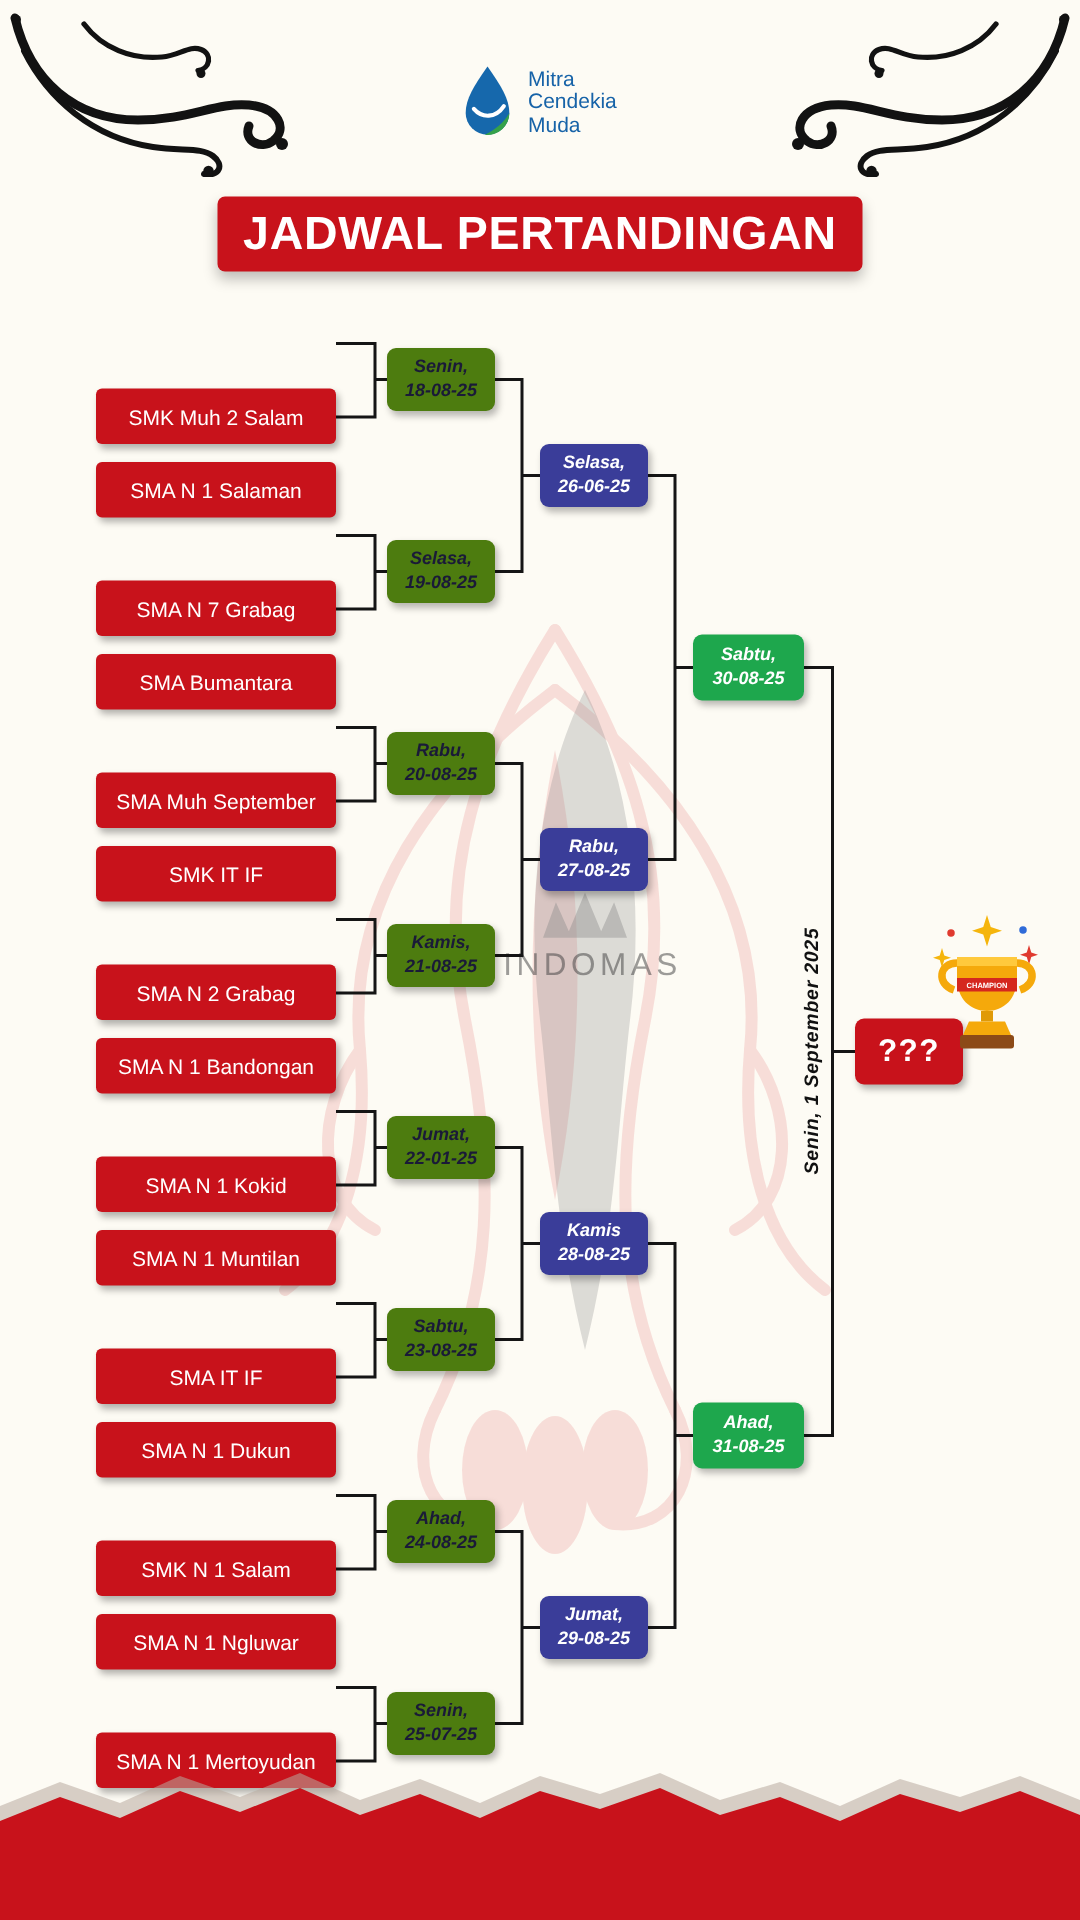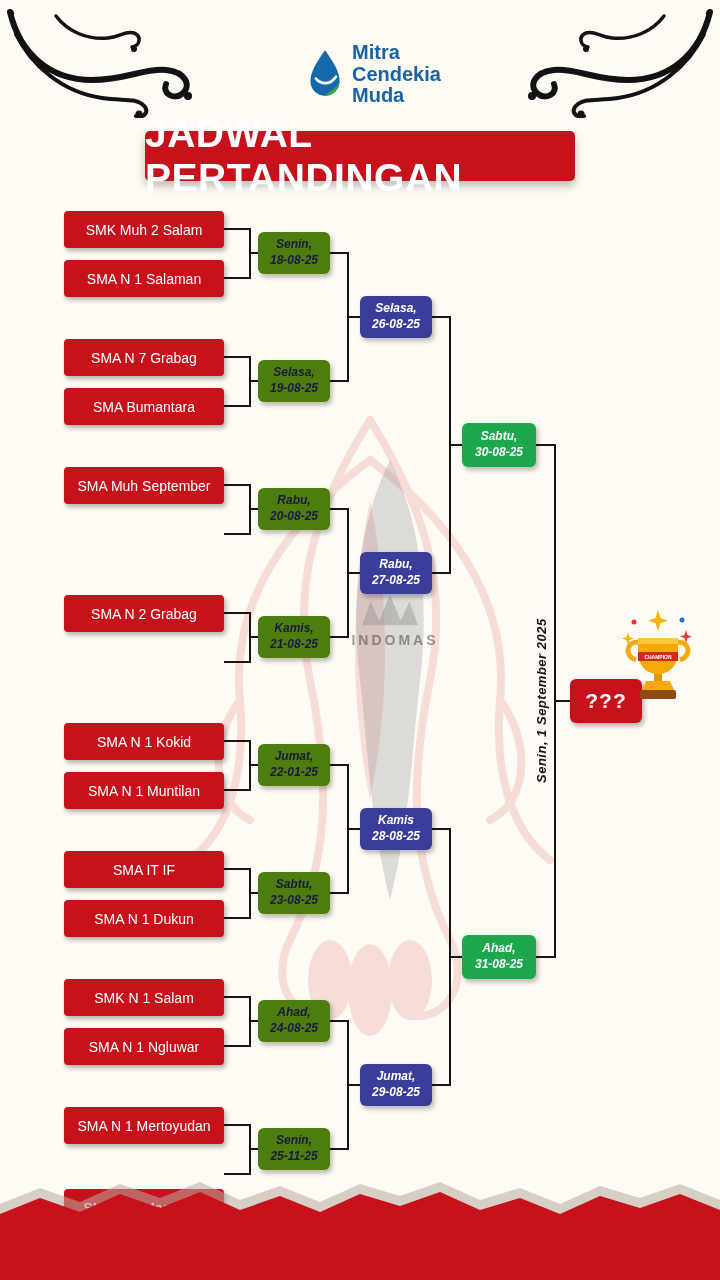--- a/index.html
+++ b/index.html
@@ -5,33 +5,33 @@
   html,body{margin:0;padding:0;}
   .page{
     position:relative;width:720px;height:1280px;overflow:hidden;
     background:#FDFBF4;font-family:"Liberation Sans",sans-serif;
   }
   
   .corner-flourish{position:absolute;top:8px;width:200px;height:110px;z-index:2;}
   .corner-left{left:6px;}
   .corner-right{right:6px;transform:scaleX(-1);}
   .logo{position:absolute;top:42px;left:305px;display:flex;align-items:center;gap:7px;z-index:2;}
-  .logo-text{color:#1763A8;font-weight:700;font-size:20px;line-height:1.08;}
+  .logo-text{color:#1763A8;font-weight:400;font-size:14px;line-height:1.08;}
   .title-banner{
     position:absolute;left:145px;top:131px;width:430px;height:50px;
     background:#C8121B;color:#fff;display:flex;align-items:center;justify-content:center;
-    font-size:39px;font-weight:800;letter-spacing:.5px;border-radius:5px;
+    font-size:31px;font-weight:800;letter-spacing:.5px;border-radius:5px;
     box-shadow:0 5px 9px rgba(0,0,0,.25);z-index:2;
   }
   
   .team-box{
     position:absolute;left:64px;width:160px;height:37px;background:#C8121B;color:#fff;
     display:flex;align-items:center;justify-content:center;text-align:center;
     font-size:14px;font-weight:500;border-radius:4px;
-    box-shadow:2px 3px 5px rgba(0,0,0,.3);z-index:2;
+    box-shadow:2px 3px 5px rgba(0,0,0,.3);z-index:2;margin-top:48px;
   }
   .date-box{
     position:absolute;width:72px;height:42px;border-radius:6px;
     display:flex;flex-direction:column;align-items:center;justify-content:center;
     font-style:italic;font-size:12px;font-weight:700;line-height:1.3;
     box-shadow:2px 3px 5px rgba(0,0,0,.28);z-index:2;
   }
   .date-yellow{background:#4d7c0f;color:#1a1a38;left:258px;}
   .date-blue{background:#3A3D99;color:#fff;left:360px;}
   .date-green{background:#1EA74D;color:#fff;left:462px;width:74px;height:44px;}
@@ -48,21 +48,21 @@
     font-style:italic;font-weight:600;font-size:13px;color:#111;
     letter-spacing:.5px;z-index:2;white-space:nowrap;
   }
   .connectors{position:absolute;left:0;top:0;z-index:1;}
   
   .watermark-ornament{position:absolute;left:170px;top:380px;width:400px;height:660px;opacity:.13;z-index:0;}
   .watermark-sword{position:absolute;left:330px;top:460px;width:120px;height:440px;opacity:.28;z-index:0;}
   .watermark-crown{position:absolute;left:362px;top:592px;width:56px;height:34px;opacity:.4;z-index:0;}
   .watermark-text{
     position:absolute;left:320px;top:632px;width:150px;text-align:center;
-    font-weight:700;font-size:14px;letter-spacing:3px;color:rgba(60,60,60,.5);z-index:0;
+    font-weight:400;font-size:21px;letter-spacing:3px;color:rgba(60,60,60,.5);z-index:0;
   }
   .trophy{position:absolute;left:616px;top:608px;width:84px;height:110px;z-index:3;}
   .torn-edge{position:absolute;left:0;top:1170px;width:720px;height:110px;z-index:4;}
 </style>
 </head>
 <body>
 
 <div class="page">
 
   <svg class="corner-flourish corner-left" viewBox="0 0 200 110">
@@ -144,21 +144,23 @@
       M432 317 H450 V573 H432 M450 445 H462
       M432 829 H450 V1085 H432 M450 957 H462
       M536 445 H555 V957 H536 M555 701 H570"></path>
   </svg>
 
   <div class="team-box" style="top:211px">SMK Muh 2 Salam</div>
   <div class="team-box" style="top:260px">SMA N 1 Salaman</div>
   <div class="team-box" style="top:339px">SMA N 7 Grabag</div>
   <div class="team-box" style="top:388px">SMA Bumantara</div>
   <div class="team-box" style="top:467px">SMA Muh September</div>
+  <div class="team-box" style="top:516px">SMK IT IF</div>
   <div class="team-box" style="top:595px">SMA N 2 Grabag</div>
+  <div class="team-box" style="top:644px">SMA N 1 Bandongan</div>
   <div class="team-box" style="top:723px">SMA N 1 Kokid</div>
   <div class="team-box" style="top:772px">SMA N 1 Muntilan</div>
   <div class="team-box" style="top:851px">SMA IT IF</div>
   <div class="team-box" style="top:900px">SMA N 1 Dukun</div>
   <div class="team-box" style="top:979px">SMK N 1 Salam</div>
   <div class="team-box" style="top:1028px">SMA N 1 Ngluwar</div>
   <div class="team-box" style="top:1107px">SMA N 1 Mertoyudan</div>
   <div class="team-box" style="top:1189px">SMK N 1 Magelang</div>
 
   <div class="date-box date-yellow" style="top:232px">
@@ -184,26 +186,26 @@
   <div class="date-box date-yellow" style="top:872px">
     <span>Sabtu,</span>
     <span>23-08-25</span>
   </div>
   <div class="date-box date-yellow" style="top:1000px">
     <span>Ahad,</span>
     <span>24-08-25</span>
   </div>
   <div class="date-box date-yellow" style="top:1128px">
     <span>Senin,</span>
-    <span>25-11-25</span>
+    <span>25-07-25</span>
   </div>
 
   <div class="date-box date-blue" style="top:296px">
     <span>Selasa,</span>
-    <span>26-08-25</span>
+    <span>26-06-25</span>
   </div>
   <div class="date-box date-blue" style="top:552px">
     <span>Rabu,</span>
     <span>27-08-25</span>
   </div>
   <div class="date-box date-blue" style="top:808px">
     <span>Kamis</span>
     <span>28-08-25</span>
   </div>
   <div class="date-box date-blue" style="top:1064px">

